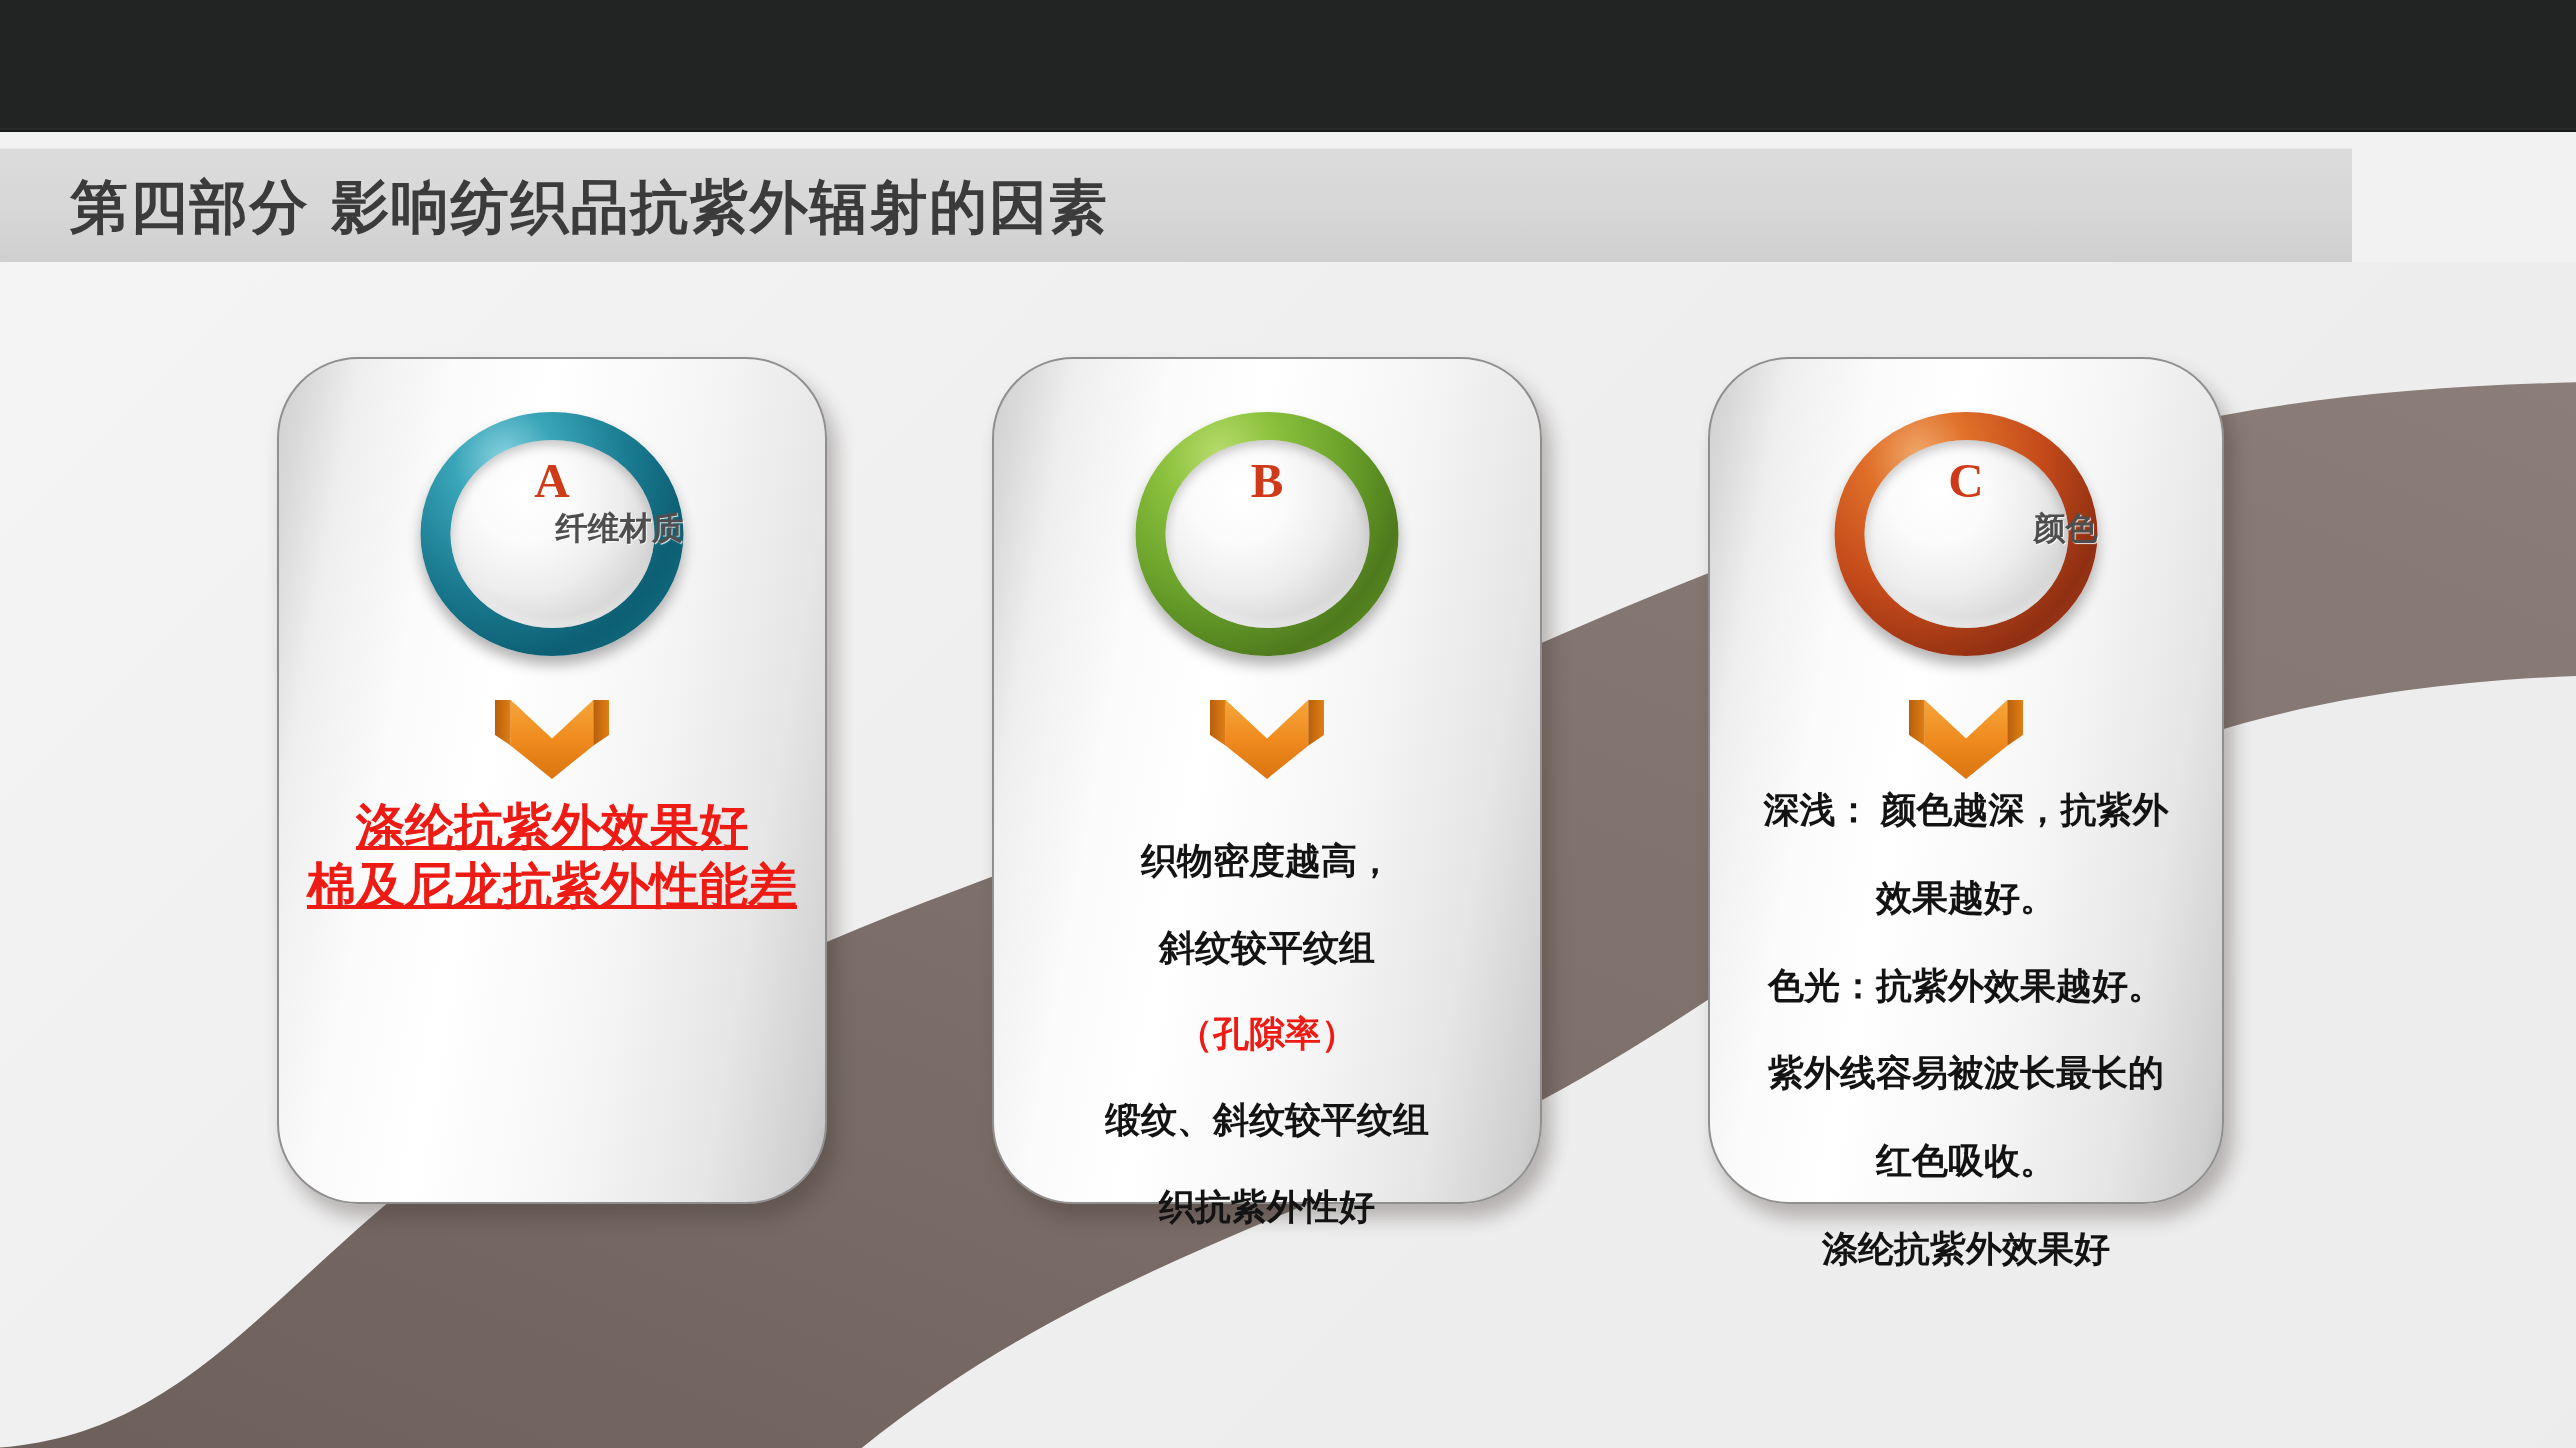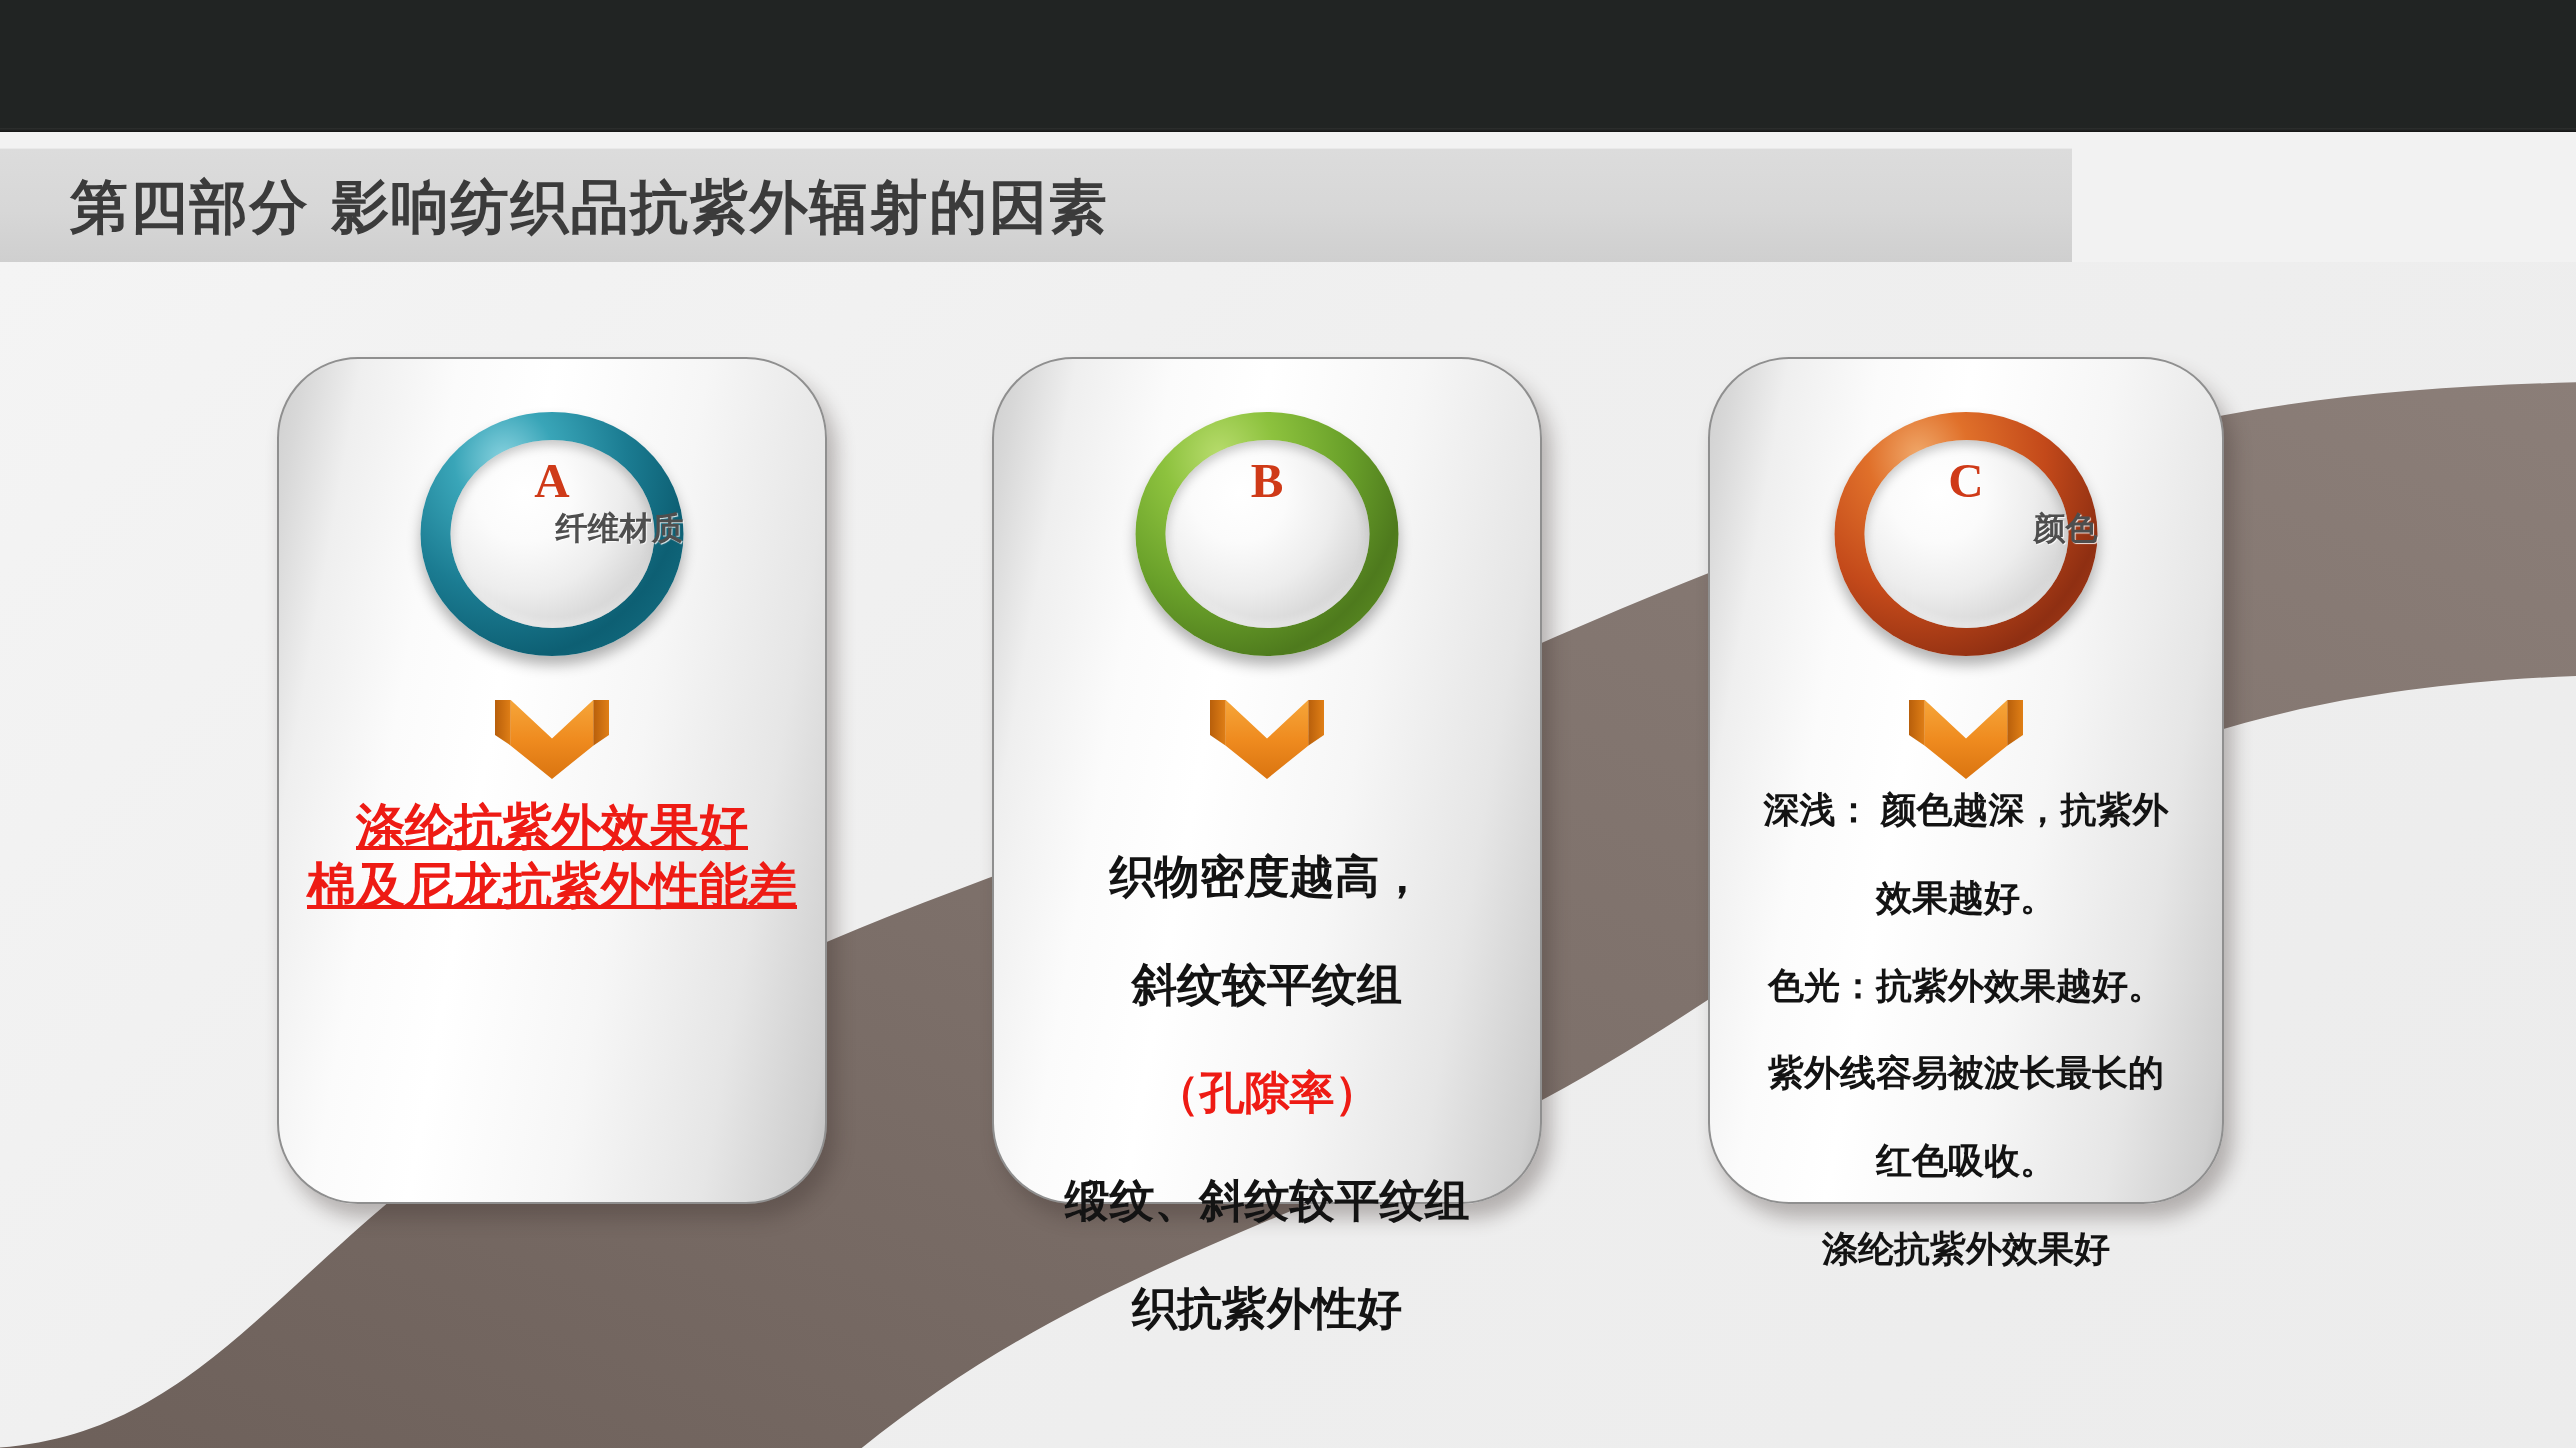--- a/index.html
+++ b/index.html
@@ -13,21 +13,21 @@
   #topbar{
     position:absolute;left:0;top:0;width:2576px;height:128px;
     background:#212423;
   }
   #topbar-shine{
     position:absolute;left:0;top:128px;width:2576px;height:3.5px;
     background:linear-gradient(to bottom,#2e302f,#141514);
   }
   
   #title-band{
-    position:absolute;left:0;top:148px;width:2072px;height:114px;
+    position:absolute;left:0;top:148px;width:2352px;height:114px;
     background:linear-gradient(to bottom,#dcdcdc 0%,#d7d7d7 55%,#cfcfcf 100%);
     box-shadow:0 0.9px 0 #e9e9e9 inset;
   }
   #title-text{
     position:absolute;left:70px;top:21px;
     font-size:58px;font-weight:bold;color:#3b3b3b;
     letter-spacing:1.8px;white-space:nowrap;
     font-family:"DejaVu Sans","Liberation Sans",sans-serif;
   }
   
@@ -103,21 +103,21 @@
   
   .body-text{
     position:absolute;left:17.6px;right:17.6px;top:448px;
     text-align:center;
     font-family:"DejaVu Sans","Liberation Sans",sans-serif;
     font-weight:bold;
     line-height:1.20;
     white-space:pre-line;
   }
   .body-red{ color:#ee1b14; font-size:49px; }
-  .body-black{ color:#131313; font-size:45px; }
+  .body-black{ color:#131313; font-size:36px; }
   .body-small{ color:#131313; font-size:36px; line-height:1.22; }
   .red-inline{color:#ee1b14;}
 
   #card-a .body-text{top:439px;text-decoration:underline;}
   #card-b .body-text{top:437px;}
   #card-c .body-text{top:386px;left:12.3px;right:12.3px;font-family:Liberation Serif, serif;}
 </style>
 </head>
 <body>
 

